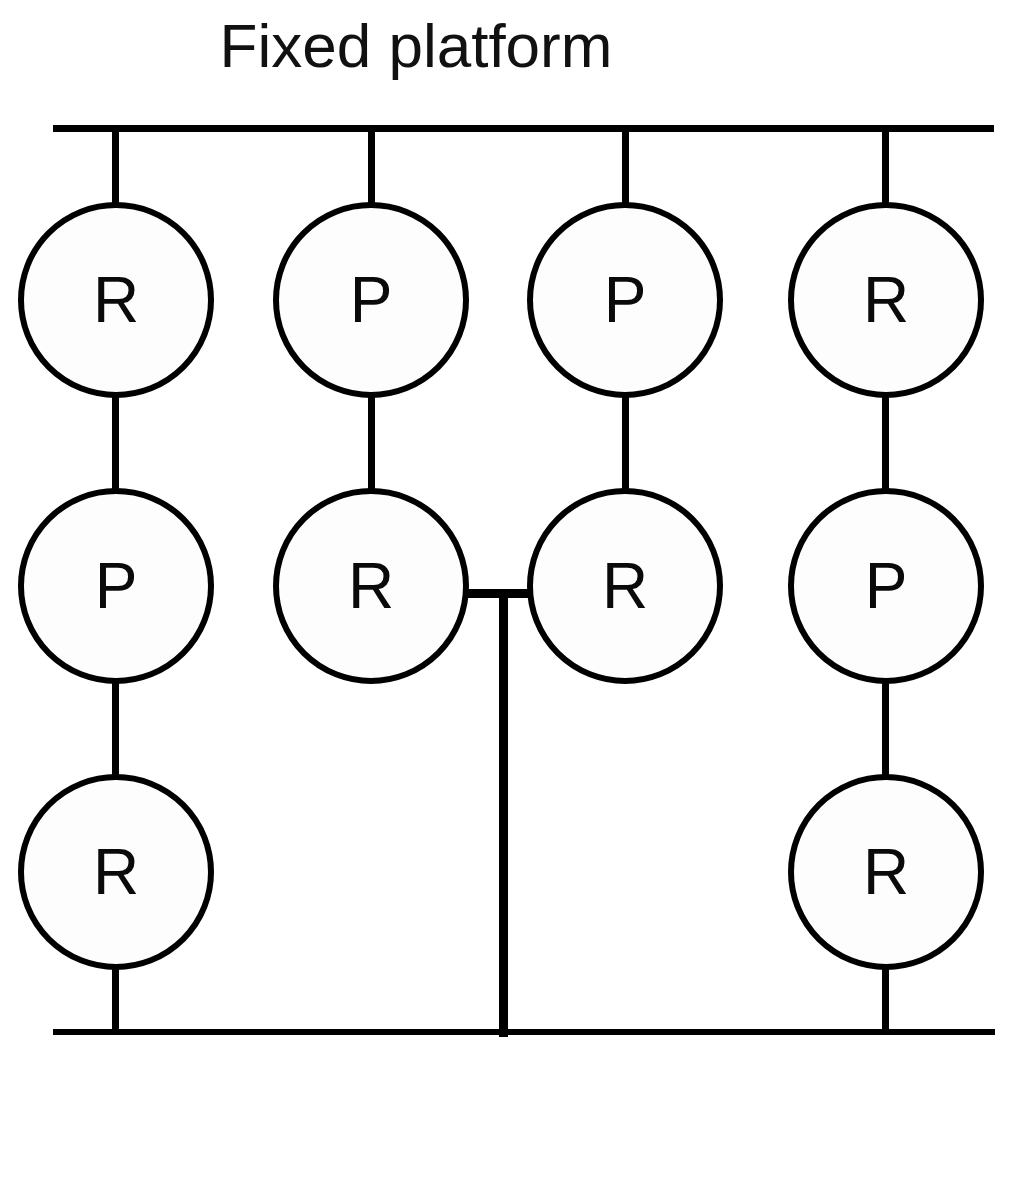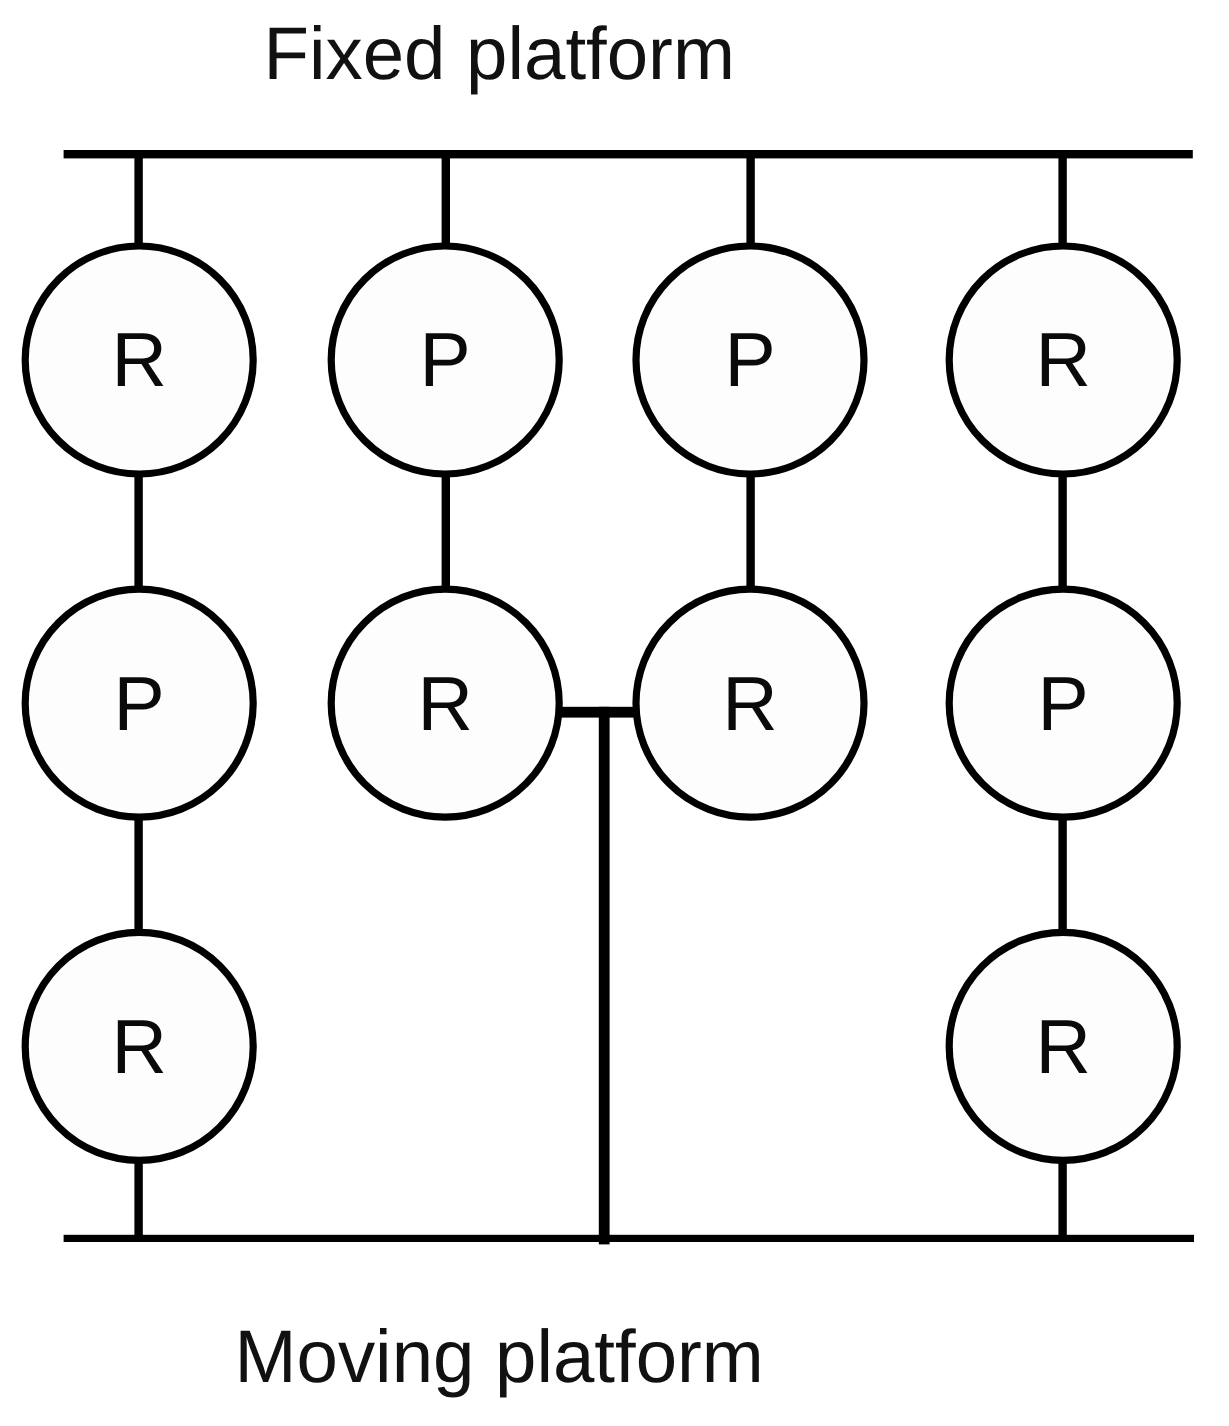--- a/index.html
+++ b/index.html
@@ -86,21 +86,20 @@
   .center-h { left: 465px; top: 589px; width: 66px; height: 9px; }
   .center-v { left: 499px; top: 589px; width: 9px; height: 448px; }
 </style>
 </head>
 <body>
 
 <div class="canvas">
 
   <div class="platform-label label-top">Fixed platform</div>
 
-  <div class="platform-label label-bottom">Moving platform</div>
 
   <div class="hline line-fixed"></div>
   <div class="hline line-moving"></div>
 
   <div class="vline v-col1 seg-top"></div>
   <div class="joint col1 row1">
     <span class="letter">R</span>
   </div>
   <div class="vline v-col1 seg-r1-r2"></div>
   <div class="joint col1 row2">

